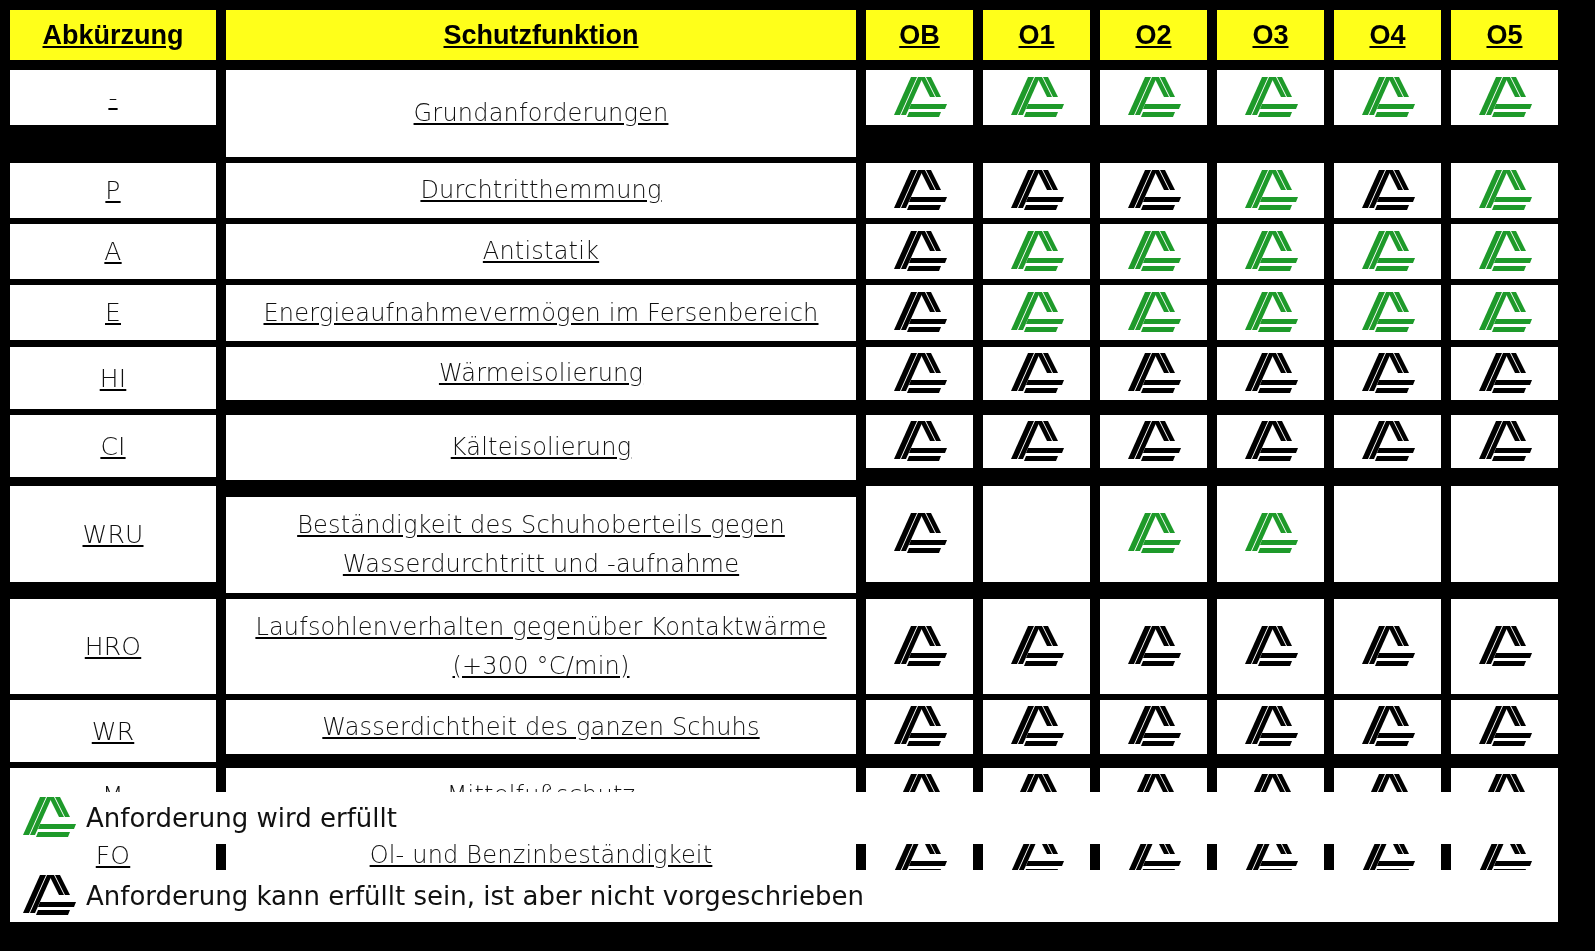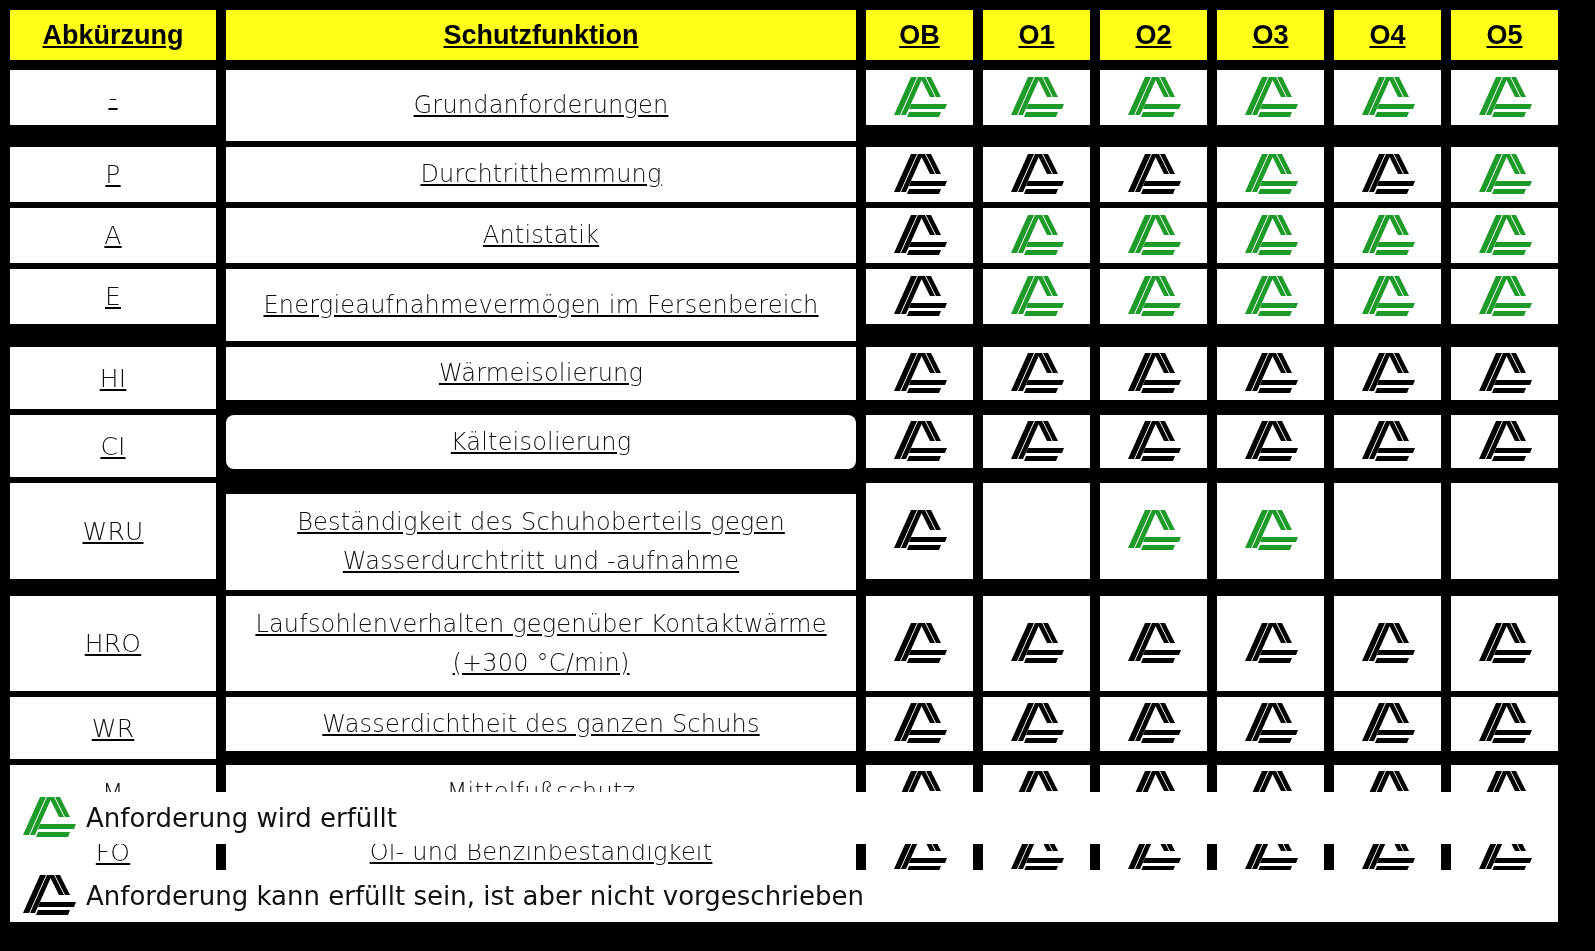--- a/index.html
+++ b/index.html
@@ -60,21 +60,21 @@
 <div class="grid" id="grid">
   <div class="hdr">Abkürzung</div>
   <div class="hdr">Schutzfunktion</div>
   <div class="hdr">OB</div>
   <div class="hdr">O1</div>
   <div class="hdr">O2</div>
   <div class="hdr">O3</div>
   <div class="hdr">O4</div>
   <div class="hdr">O5</div>
 <div class="cell" style="height: 55px;">-</div>
-    <div class="cell fn" style="height: 55px; padding: 8px 4px;">Grundanforderungen</div>
+    <div class="cell fn" style="height: 55px; padding: 16px 4px;">Grundanforderungen</div>
     <div class="icon-cell" style="height: 55px;">
       <svg class="icon" fill="#1e9a2a">
         <use href="#tri"></use>
       </svg>
     </div>
     <div class="icon-cell" style="height: 55px;">
       <svg class="icon" fill="#1e9a2a">
         <use href="#tri"></use>
       </svg>
     </div>
@@ -156,21 +156,21 @@
       <svg class="icon" fill="#1e9a2a">
         <use href="#tri"></use>
       </svg>
     </div>
     <div class="icon-cell" style="height: 55px;">
       <svg class="icon" fill="#1e9a2a">
         <use href="#tri"></use>
       </svg>
     </div>
     <div class="cell" style="height: 55px;">E</div>
-    <div class="cell fn" style="height: 48px; padding: 12px 4px;">Energieaufnahmevermögen im Fersenbereich</div>
+    <div class="cell fn" style="height: 48px; padding: 4px 4px;">Energieaufnahmevermögen im Fersenbereich</div>
     <div class="icon-cell" style="height: 55px;">
       <svg class="icon" fill="#000000">
         <use href="#tri"></use>
       </svg>
     </div>
     <div class="icon-cell" style="height: 55px;">
       <svg class="icon" fill="#1e9a2a">
         <use href="#tri"></use>
       </svg>
     </div>
@@ -220,21 +220,21 @@
       <svg class="icon" fill="#000000">
         <use href="#tri"></use>
       </svg>
     </div>
     <div class="icon-cell" style="height: 53px;">
       <svg class="icon" fill="#000000">
         <use href="#tri"></use>
       </svg>
     </div>
     <div class="cell" style="height: 62px;">CI</div>
-    <div class="cell fn" style="height: 54px; padding: 0px 12px; border-radius: 8px;">Kälteisolierung</div>
+    <div class="cell fn" style="height: 65px; padding: 0px 12px;">Kälteisolierung</div>
     <div class="icon-cell" style="height: 53px;">
       <svg class="icon" fill="#000000">
         <use href="#tri"></use>
       </svg>
     </div>
     <div class="icon-cell" style="height: 53px;">
       <svg class="icon" fill="#000000">
         <use href="#tri"></use>
       </svg>
     </div>

